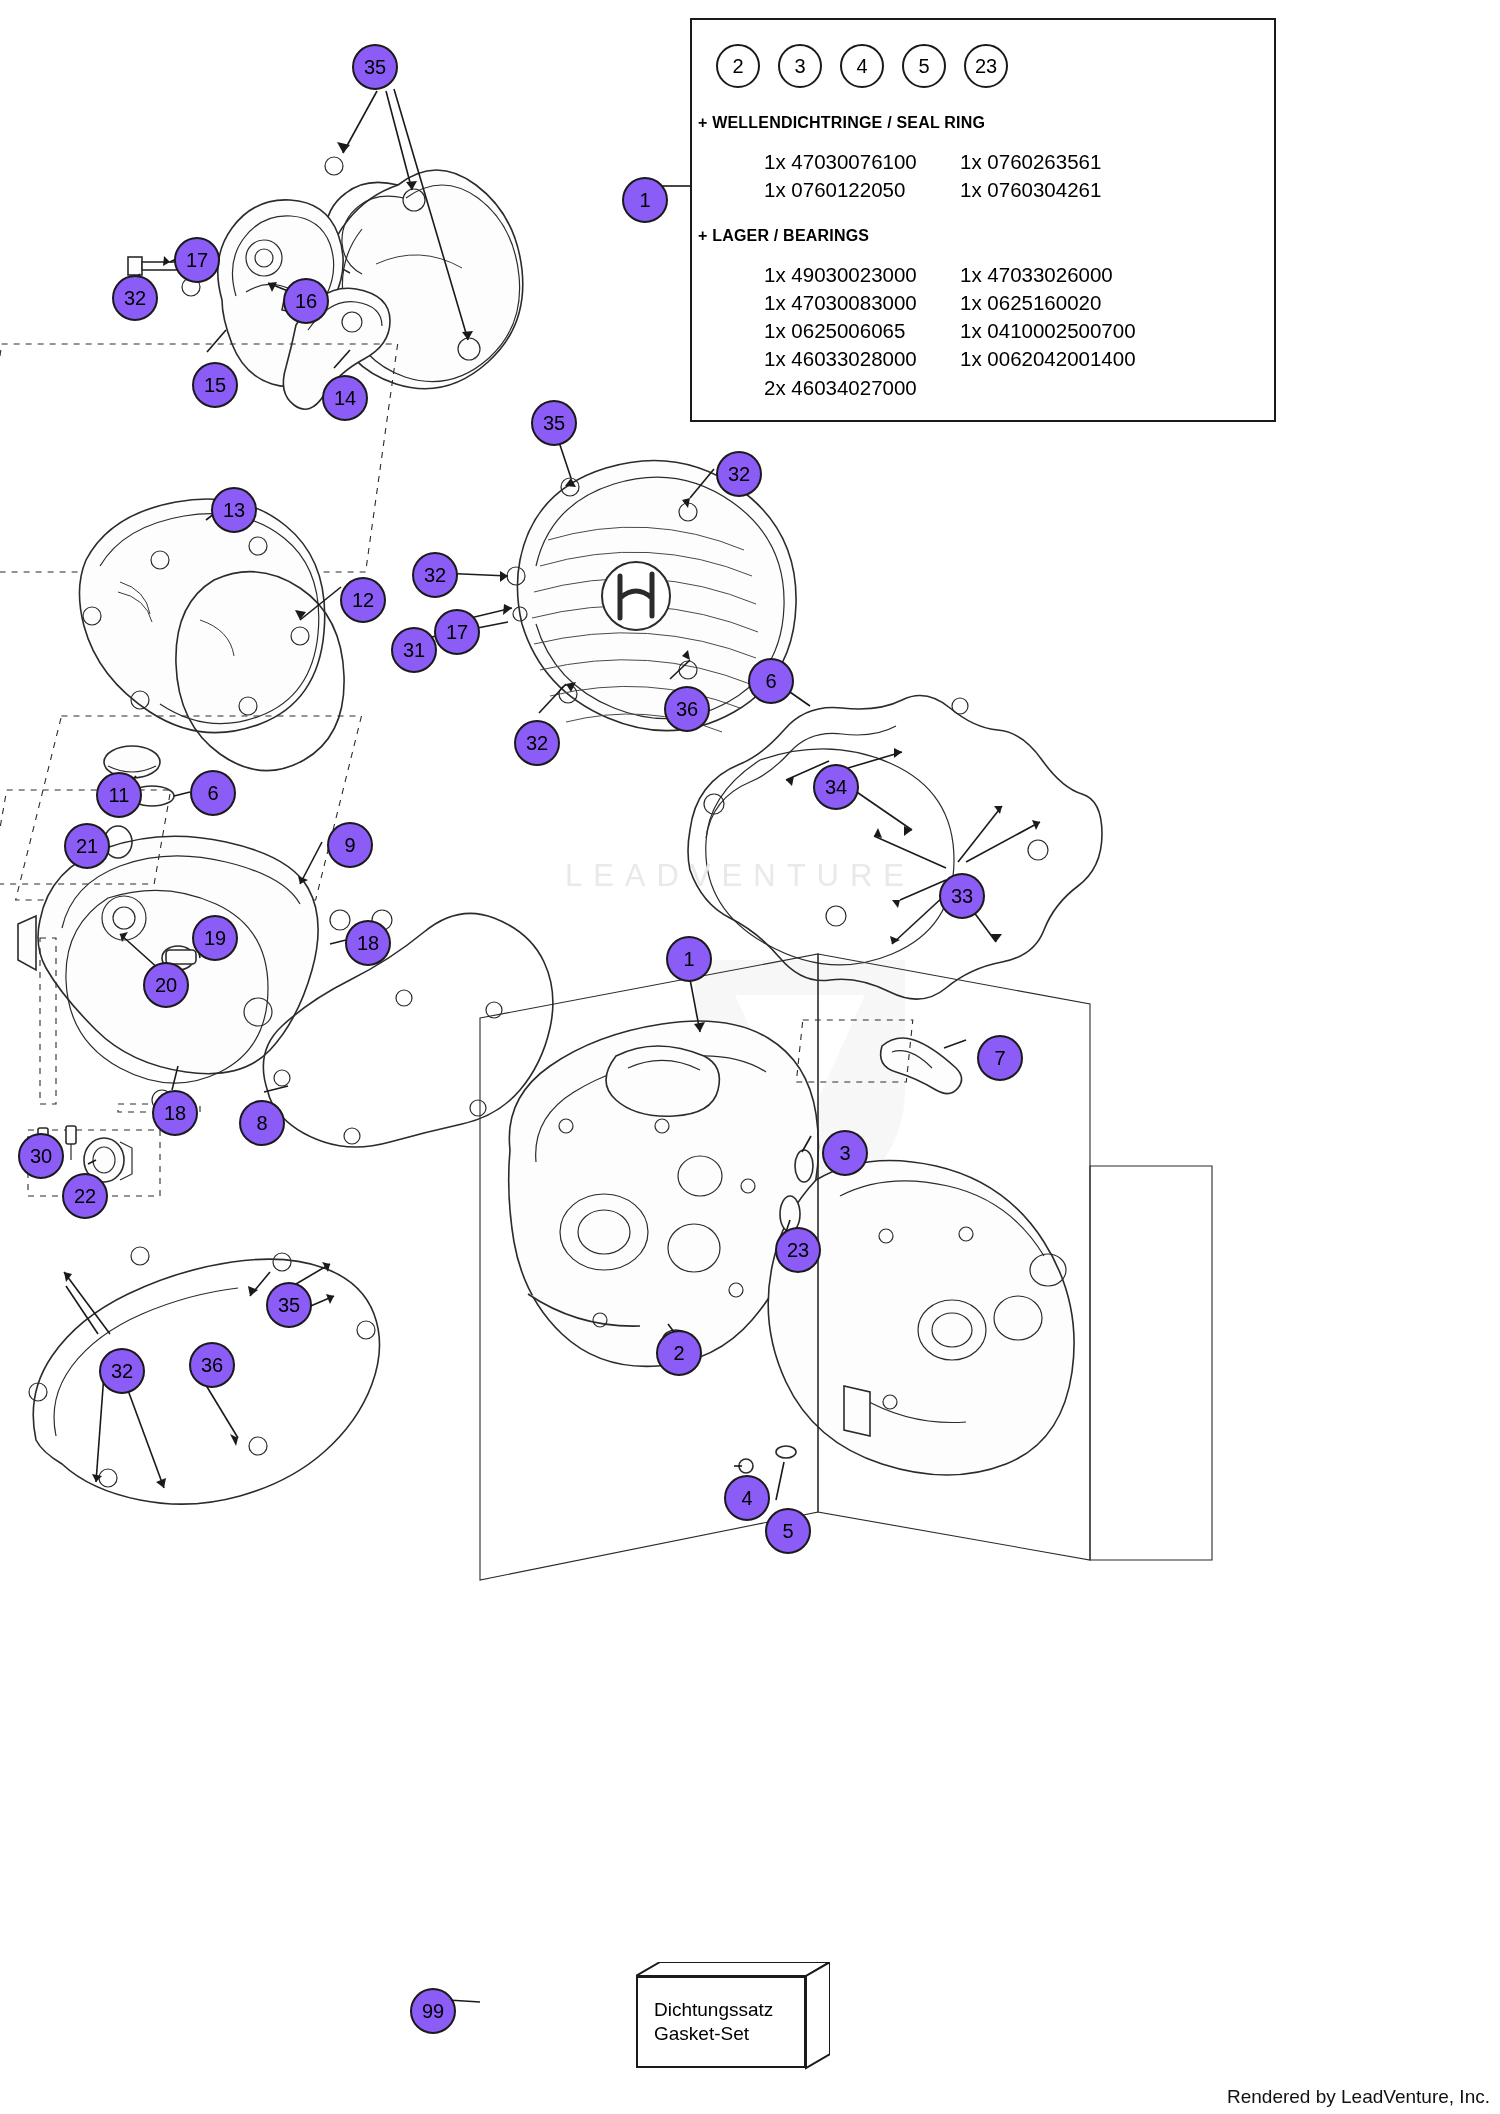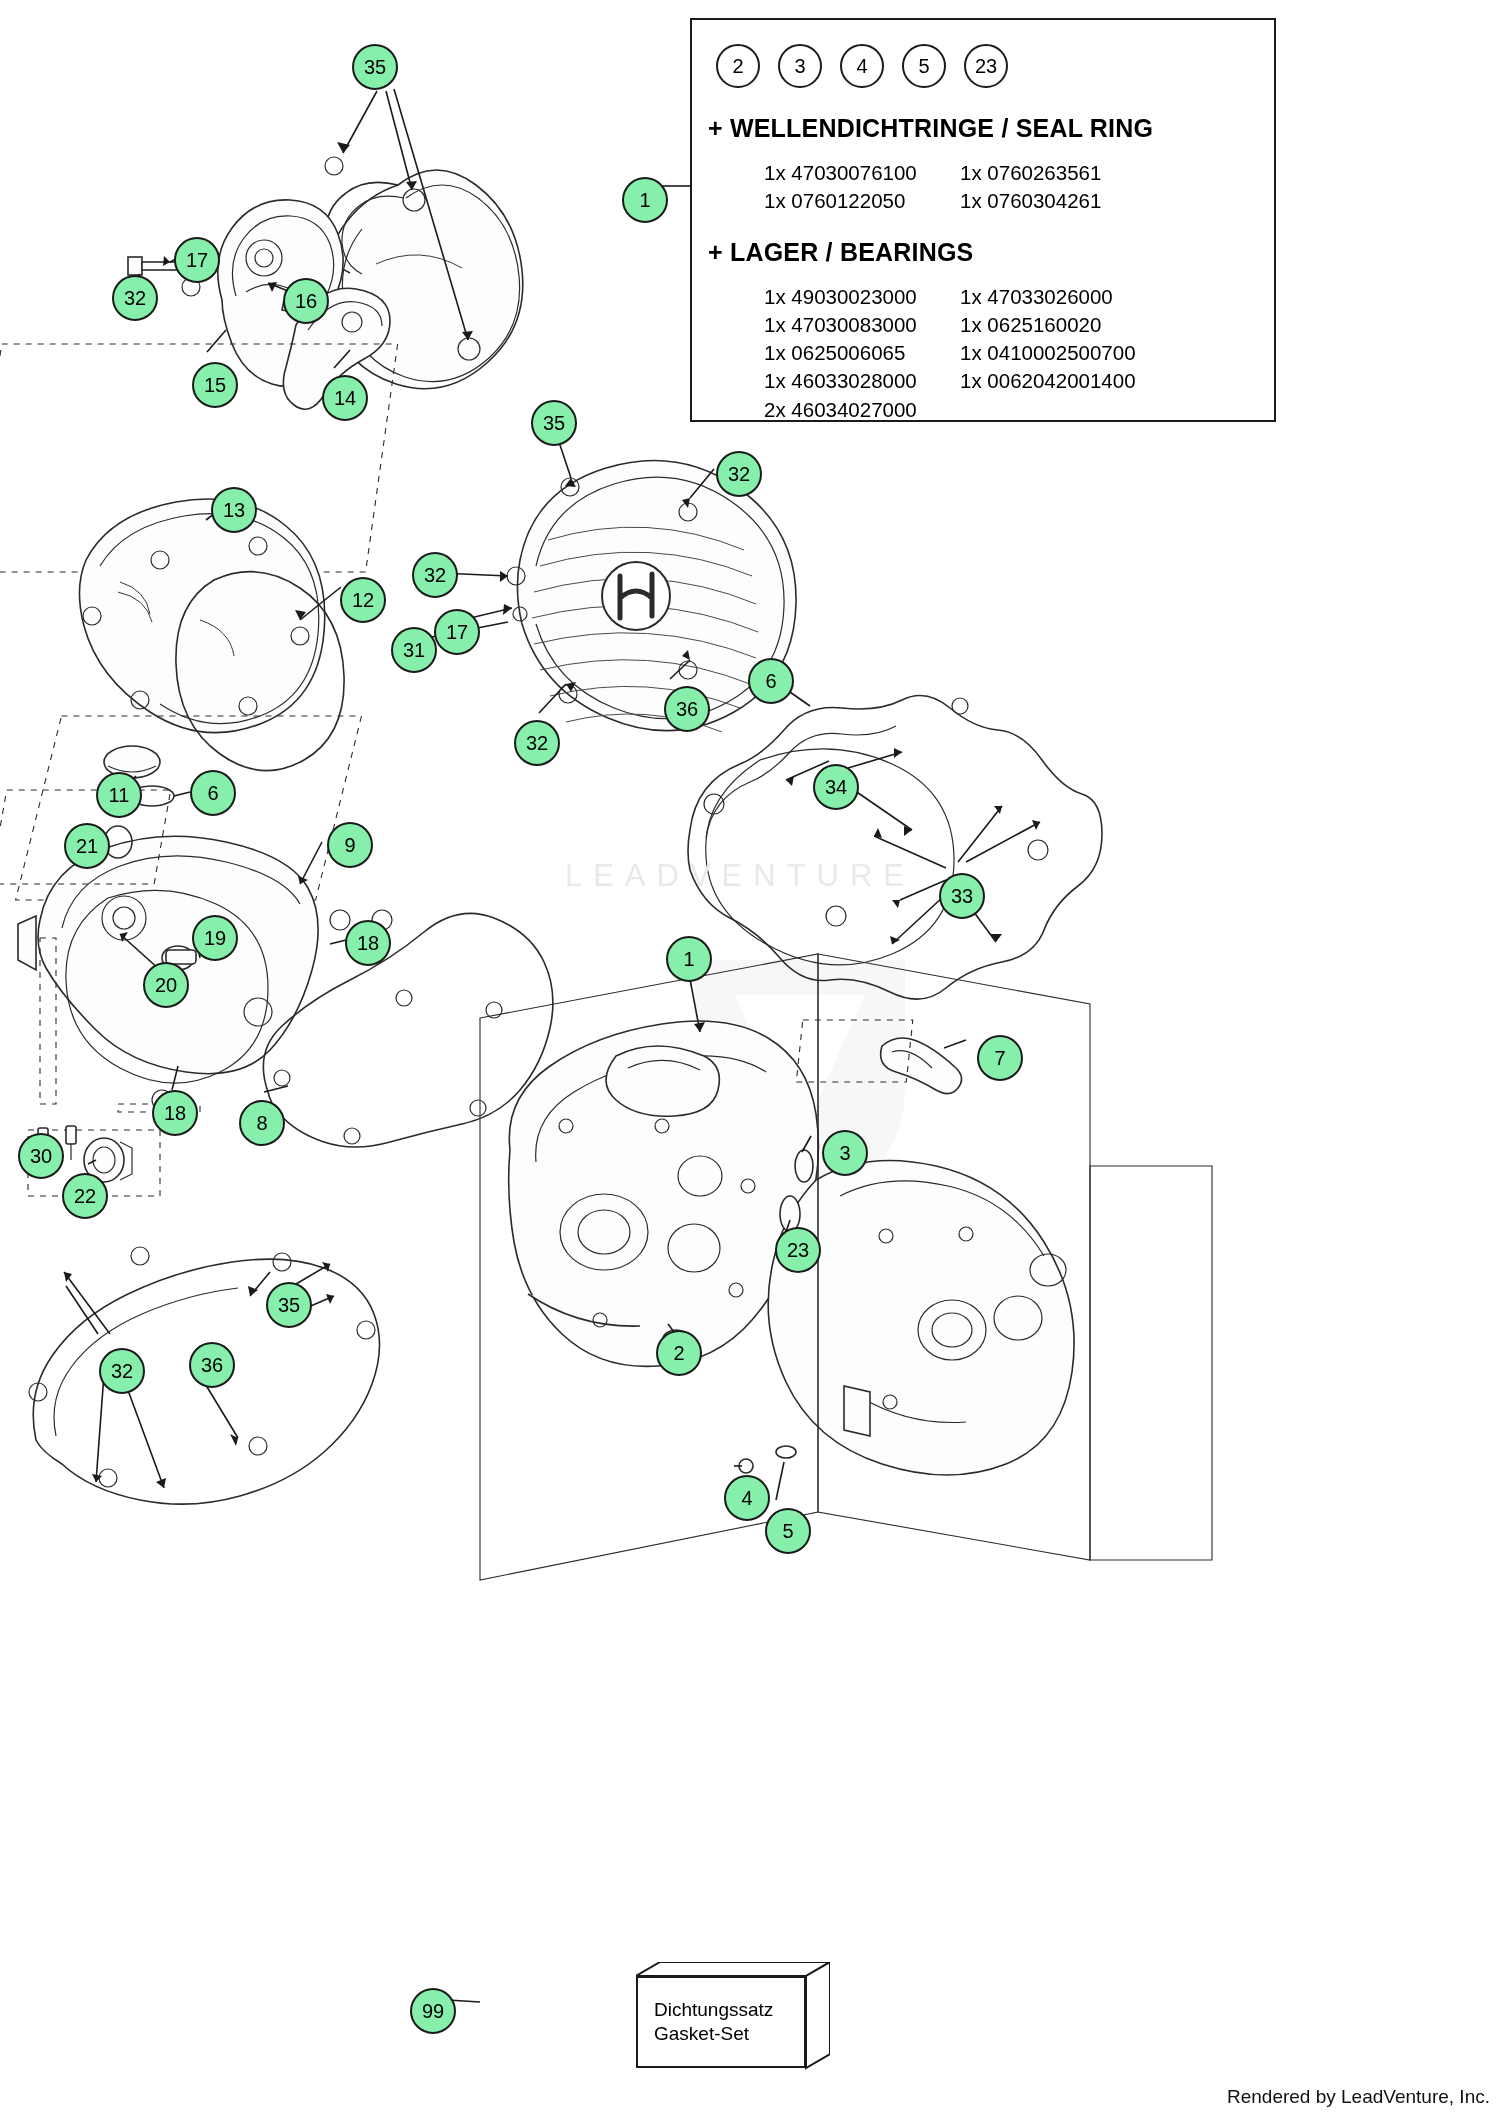--- a/index.html
+++ b/index.html
@@ -22,21 +22,21 @@
     position: absolute;
     left: 0; top: 0;
     width: 1500px;
     height: 2114px;
   }
   
   .callout {
     position: absolute;
     border: 2px solid #1a1a1a;
     border-radius: 50%;
-    background: #86efac;
+    background: #8b5cf6;
     color: #000;
     display: flex;
     align-items: center;
     justify-content: center;
     font-size: 20px;
     font-family: "Liberation Sans", sans-serif;
     box-sizing: border-box;
     z-index: 6;
   }
   .callout.c2 { width: 46px; height: 46px; }
@@ -60,22 +60,22 @@
   }
   #legend .chip {
     width: 44px; height: 44px;
     border: 2px solid #1a1a1a;
     border-radius: 50%;
     display: flex; align-items: center; justify-content: center;
     font-size: 20px;
     box-sizing: border-box;
   }
   #legend h3 {
-    margin: 26px 0 0 16px;
-    font-size: 25px;
+    margin: 26px 0 0 6px;
+    font-size: 16px;
     font-weight: bold;
     letter-spacing: 0.2px;
   }
   #legend .rows {
     margin: 16px 0 0 28px;
     font-size: 20.5px;
     line-height: 1.38;
   }
   #legend .rows .row {
     display: flex;

